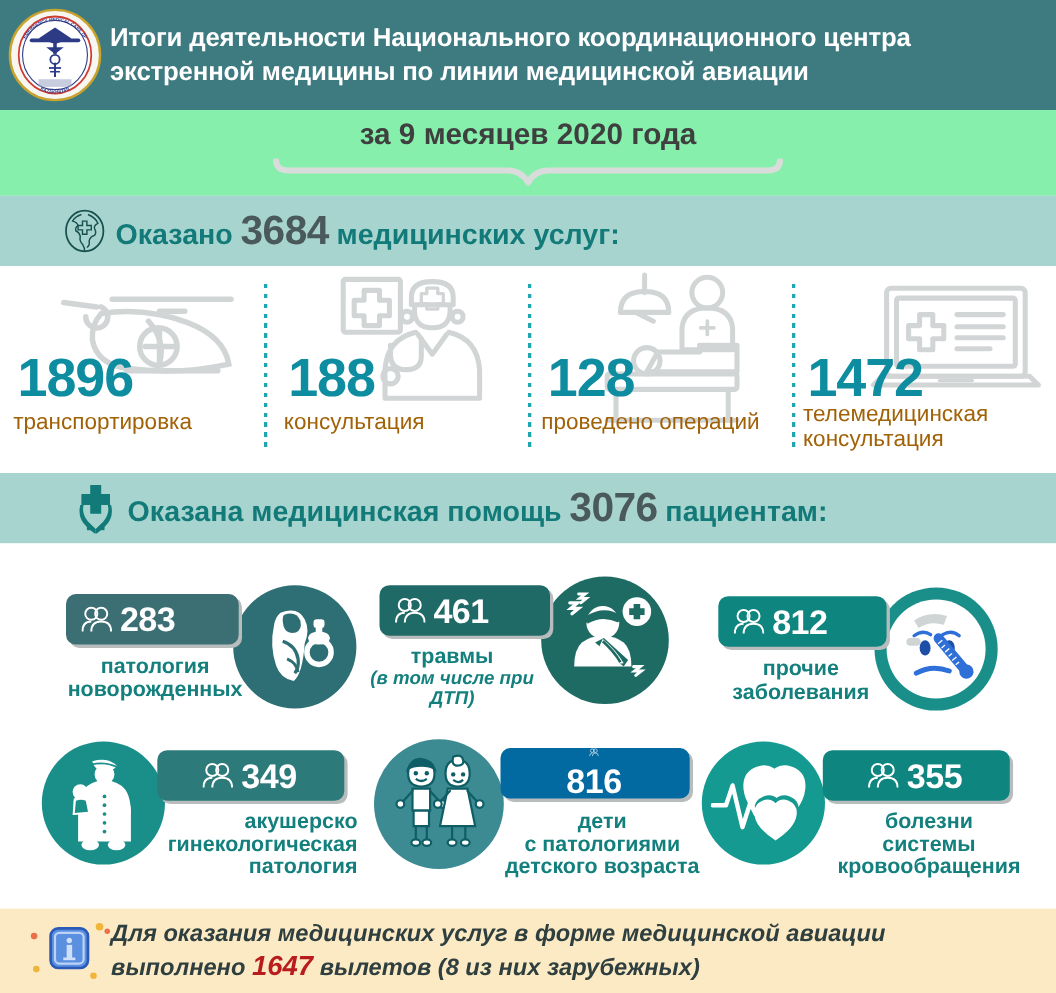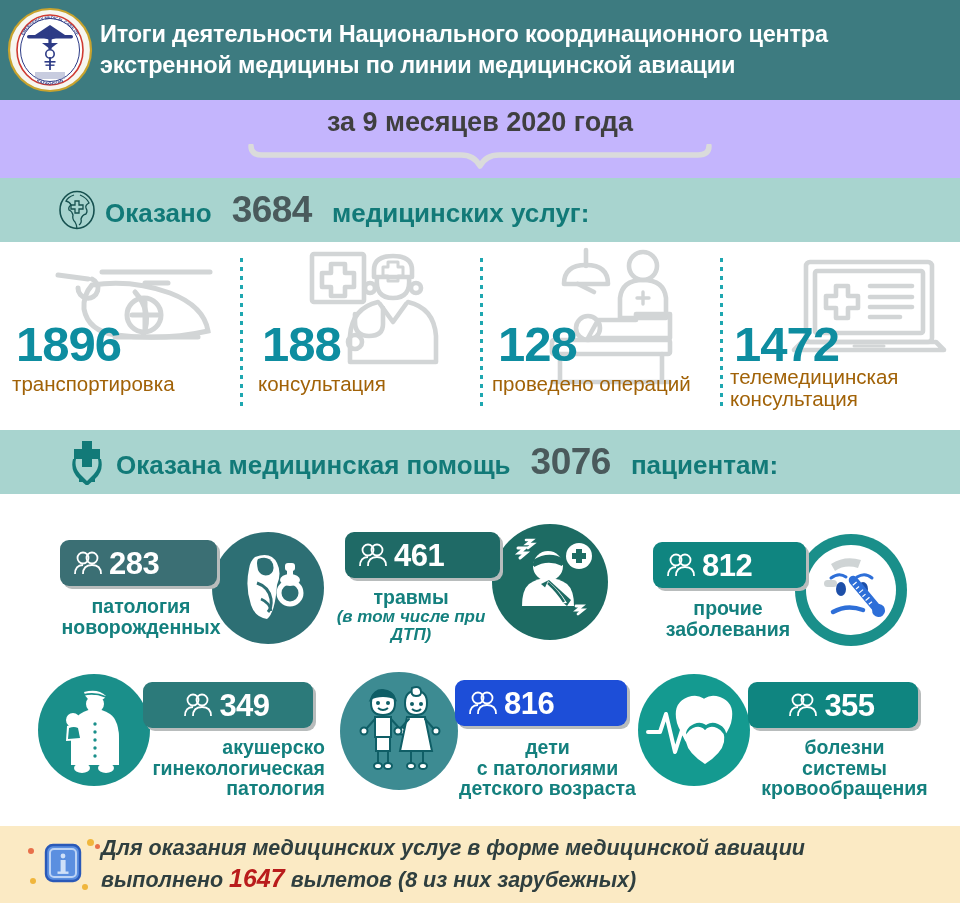--- a/index.html
+++ b/index.html
@@ -23,42 +23,42 @@
   }
   .header-title {
     color: #ffffff; font-size: 23.5px; font-weight: bold;
     line-height: 1.30; letter-spacing: -0.2px;
     padding-right: 10px;
   }
 
   
   .subtitle-zone {
     position: absolute; left: 0; top: 100px; width: 960px; height: 78px;
-    background: #c4b5fd;
+    background: #86efac;
   }
   .subtitle {
     position: absolute; top: 7px; width: 960px; text-align: center;
     font-size: 27px; font-weight: bold; color: #3f3f3f;
     letter-spacing: 0px;
   }
   .brace { position: absolute; left: 245px; top: 44px; }
 
   
   .band {
     position: absolute; left: 0; width: 960px;
     background: #a8d4cf;
     display: flex; align-items: center;
   }
   .band-1 { top: 178px; height: 64px; }
   .band-2 { top: 430px; height: 64px; }
   .band-icon { margin-left: 58px; margin-right: 9px; display: flex; align-items: center; }
   .band-icon.cross { margin-left: 66px; margin-right: 8px; }
   .band-text {
     font-size: 26px; font-weight: bold; color: #127a78;
-    white-space: nowrap; display: flex; align-items: baseline; gap: 13px;
+    white-space: nowrap; display: flex; align-items: baseline; gap: 0px;
   }
   .band-num {
     font-size: 37px; font-weight: bold; color: #4a5a5c;
     padding: 0 7px; letter-spacing: -0.5px;
   }
 
   
   .services {
     position: absolute; left: 0; top: 242px; width: 960px; height: 188px;
     background: #ffffff; display: flex;
@@ -455,21 +455,21 @@
             <path d="M58 36 h18 l7 34 h-32 z"></path>
             <path d="M60 38 l-9 10 M76 38 l9 10" fill="none" stroke-linecap="round"></path>
             <circle cx="49" cy="50" r="3.5"></circle>
             <circle cx="87" cy="50" r="3.5"></circle>
             <path d="M62 70 v13 M74 70 v13" fill="none" stroke-linecap="round"></path>
             <ellipse cx="62" cy="85" rx="4" ry="3"></ellipse>
             <ellipse cx="74" cy="85" rx="4" ry="3"></ellipse>
           </g>
         </svg>
       </div>
-      <div class="badge" style="left:455px; top:186px; width:172px; background:#1d4ed8; ">
+      <div class="badge" style="left:455px; top:186px; width:172px; background:#0369a1; justify-content:center;flex-direction:column;">
         <svg width="28" height="26" viewBox="0 0 28 26">
           <circle cx="18" cy="8" r="5.5" fill="none" stroke="#fff" stroke-width="1.8"></circle>
           <path d="M9 24 q0 -9 9 -9 q9 0 9 9" fill="none" stroke="#fff" stroke-width="1.8"></path>
           <circle cx="9" cy="8" r="5.5" fill="none" stroke="#fff" stroke-width="1.8"></circle>
           <path d="M1 24 q0 -9 8 -9" fill="none" stroke="#fff" stroke-width="1.8"></path>
         </svg>
         <span class="badge-num">816</span>
       </div>
       <div class="cat-label" style="left:450px; top:243px; width:195px; text-align:center;">
         <div>дети</div>

